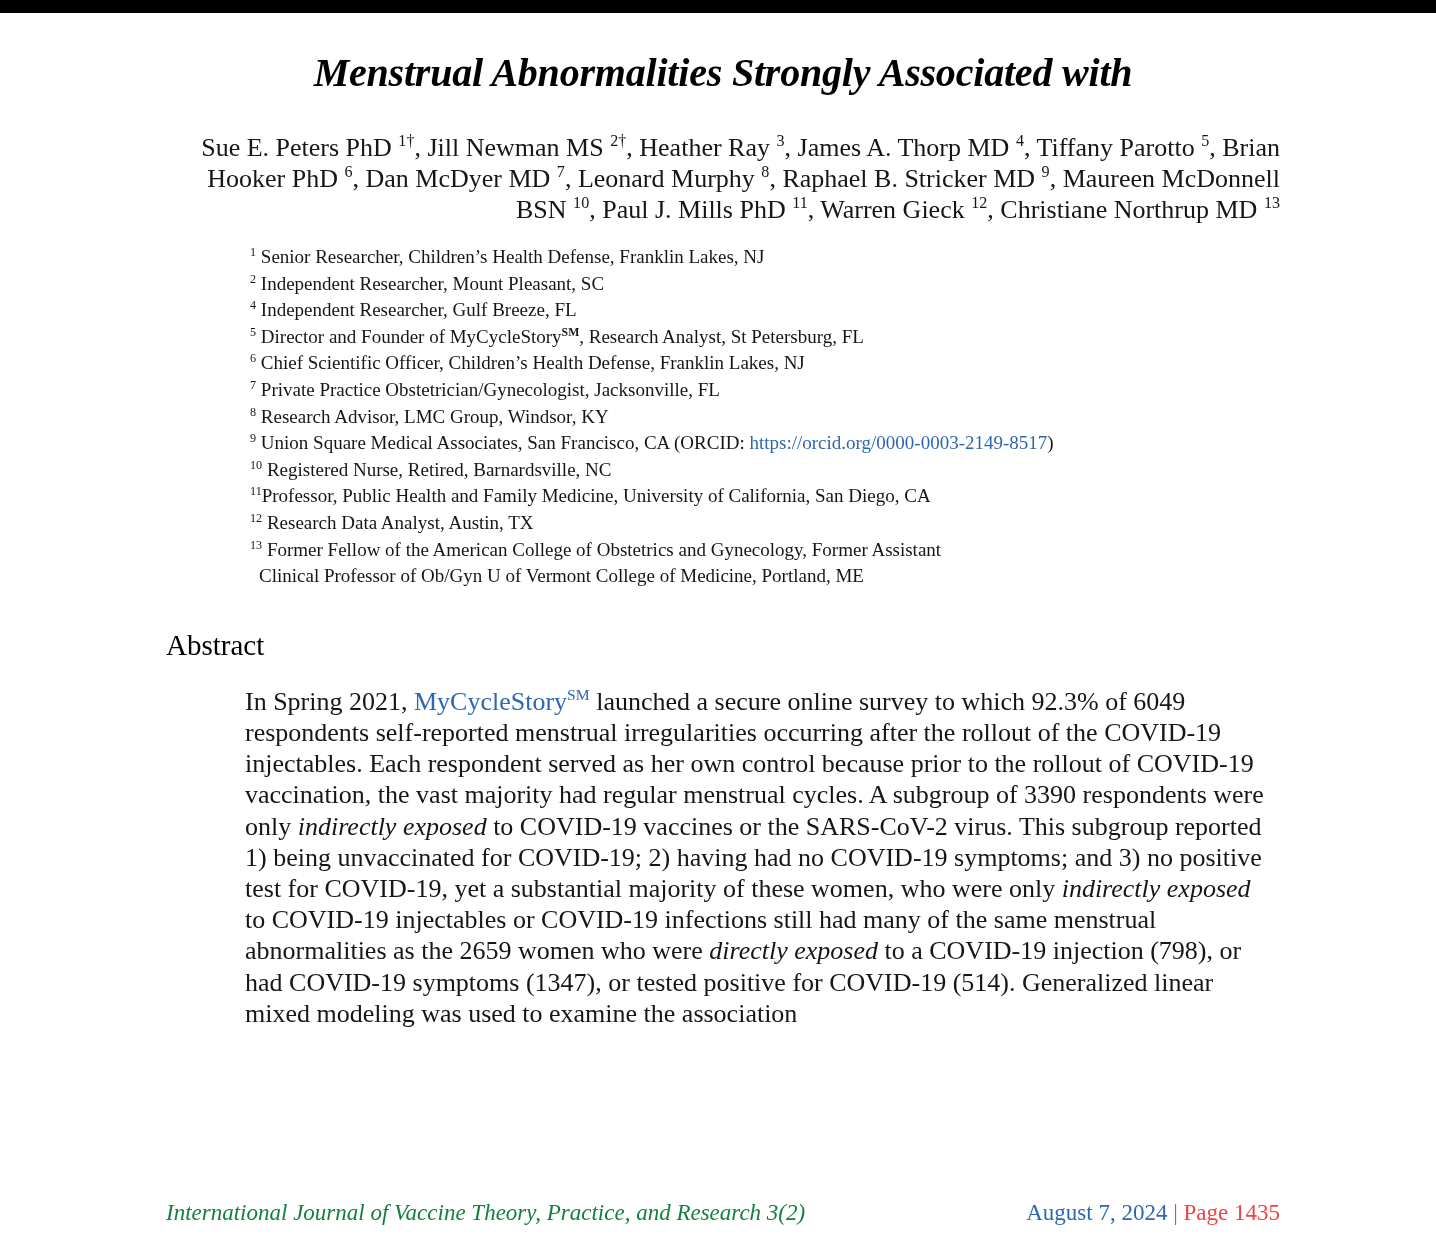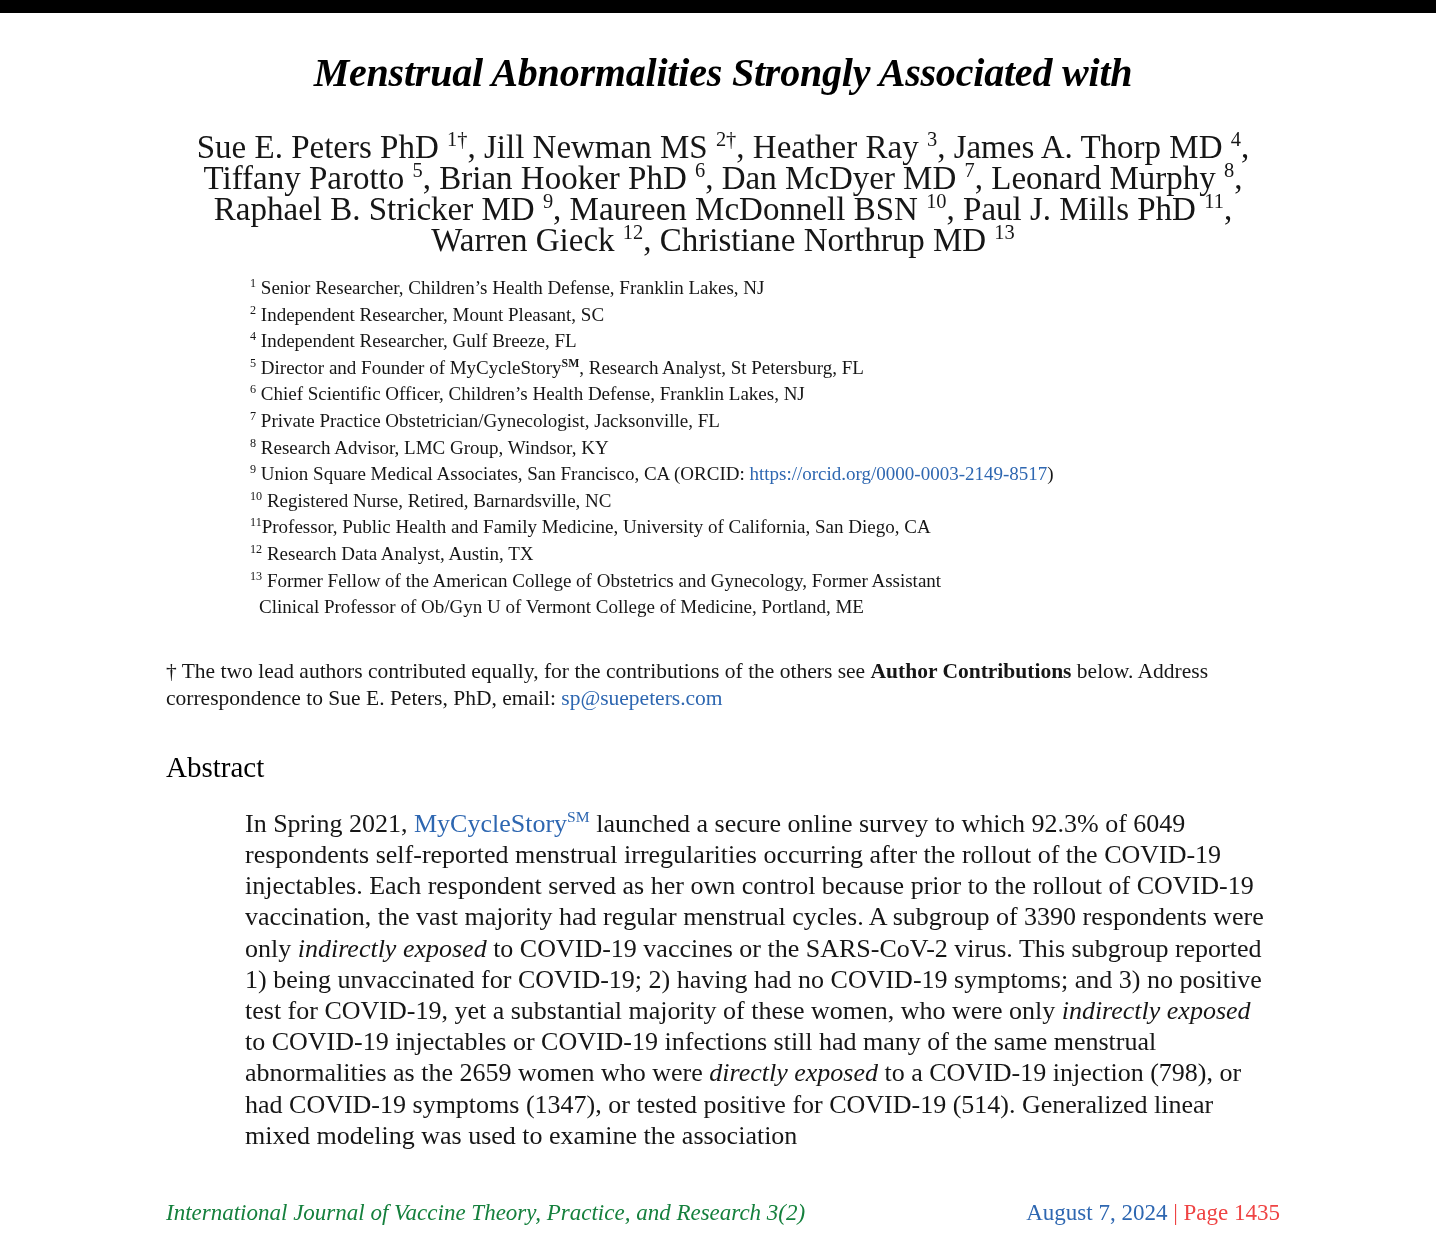--- a/index.html
+++ b/index.html
@@ -45,23 +45,23 @@
     text-align: center;
     letter-spacing: -0.2px;
     margin-top: 17px;
     color: #000000;
   }
   .title .line { display: block; }
 
   
   .authors {
     margin-top: 33px;
-    font-size: 33px;
+    font-size: 26px;
     line-height: 31px;
-    text-align: center;
+    text-align: right;
     color: #161616;
   }
   .authors sup {
     font-size: 0.62em;
     vertical-align: super;
     line-height: 0;
   }
 
   
   .affiliations {
@@ -178,23 +178,20 @@
       <span class="aff-line"><sup>7</sup> <span>Private Practice Obstetrician/Gynecologist, Jacksonville, FL</span></span>
       <span class="aff-line"><sup>8</sup> <span>Research Advisor, LMC Group, Windsor, KY</span></span>
       <span class="aff-line"><sup>9</sup> <span>Union Square Medical Associates, San Francisco, CA (ORCID: </span><a class="link" href="#">https://orcid.org/0000-0003-2149-8517</a><span>)</span></span>
       <span class="aff-line"><sup>10</sup> <span>Registered Nurse, Retired, Barnardsville, NC</span></span>
       <span class="aff-line"><sup>11</sup><span>Professor, Public Health and Family Medicine, University of California, San Diego, CA</span></span>
       <span class="aff-line"><sup>12</sup> <span>Research Data Analyst, Austin, TX</span></span>
       <span class="aff-line"><sup>13</sup> <span>Former Fellow of the American College of Obstetrics and Gynecology, Former Assistant</span></span>
       <span class="aff-line cont">Clinical Professor of Ob/Gyn U of Vermont College of Medicine, Portland, ME</span>
     </div>
 
-    <div class="footnote">
-      <span>†</span><span> The two lead authors contributed equally, for the contributions of the others see </span><b>Author Contributions</b><span> below. Address correspondence to Sue E. Peters, PhD, email: </span><a class="link" href="#">sp@suepeters.com</a>
-    </div>
 
     <h2 class="abstract-heading">Abstract</h2>
     <div class="abstract-body">
       <span>In Spring 2021, </span><a class="link" href="#"><span>MyCycleStory</span><sup>SM</sup></a><span> launched a secure online survey to which 92.3% of 6049 respondents self-reported menstrual irregularities occurring after the rollout of the COVID-19 injectables. Each respondent served as her own control because prior to the rollout of COVID-19 vaccination, the vast majority had regular menstrual cycles. A subgroup of 3390 respondents were only </span><i>indirectly exposed</i><span> to COVID-19 vaccines or the SARS-CoV-2 virus. This subgroup reported 1) being unvaccinated for COVID-19; 2) having had no COVID-19 symptoms; and 3) no positive test for COVID-19, yet a substantial majority of these women, who were only </span><i>indirectly exposed</i><span> to COVID-19 injectables or COVID-19 infections still had many of the same menstrual abnormalities as the 2659 women who were </span><i>directly exposed</i><span> to a COVID-19 injection (798), or had COVID-19 symptoms (1347), or tested positive for COVID-19 (514). Generalized linear mixed modeling was used to examine the association</span>
     </div>
 
   </div>
 
   <div class="footer">
     <div class="footer-row">

